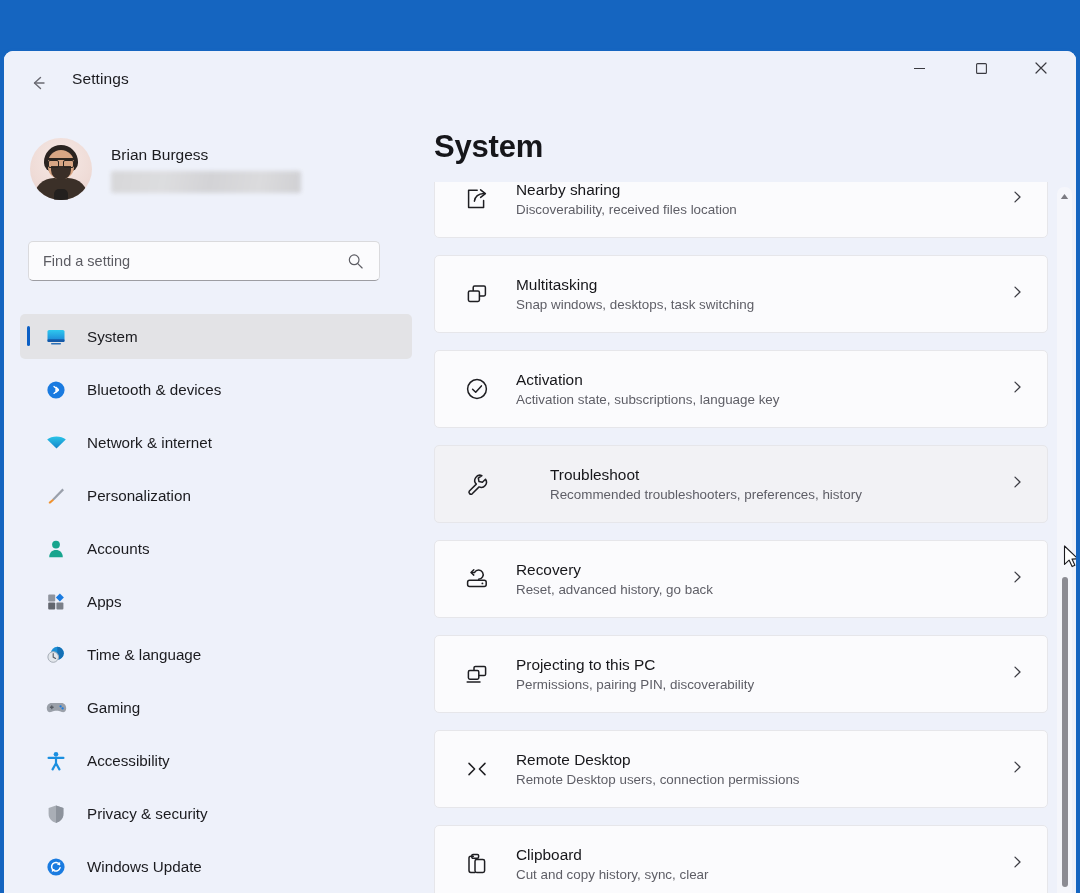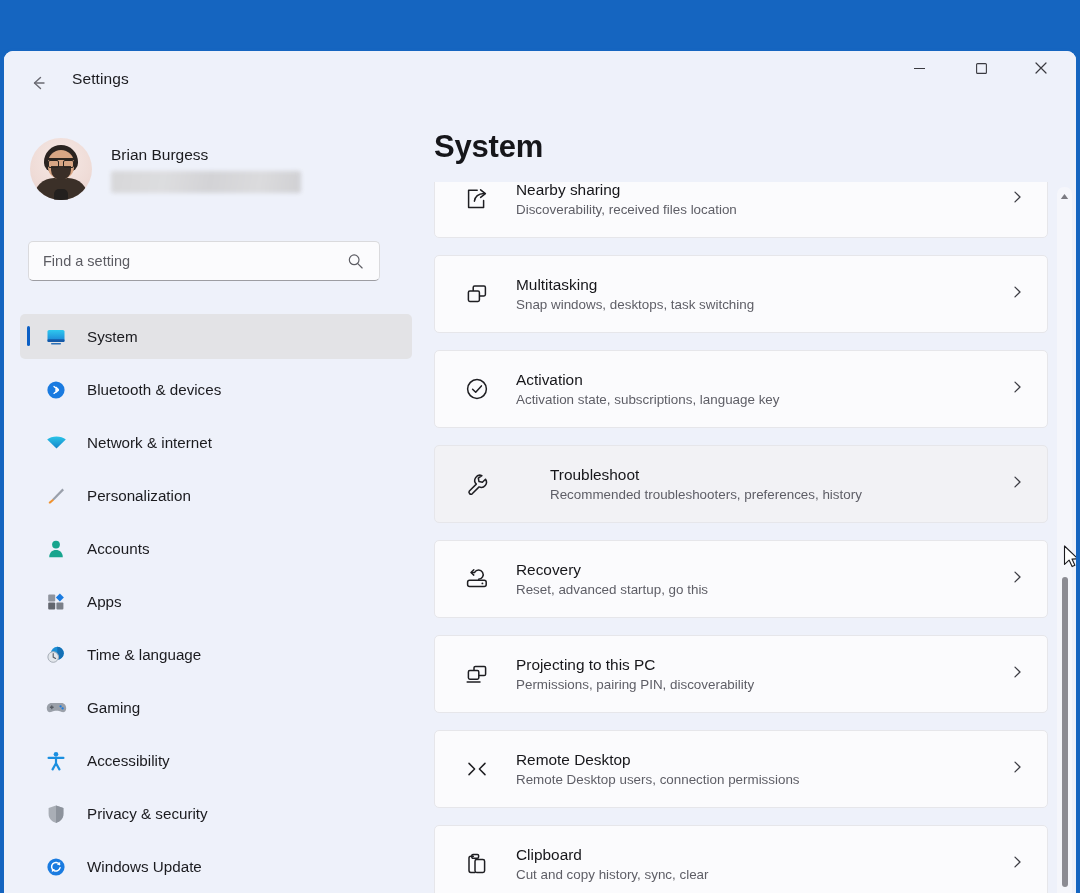--- a/index.html
+++ b/index.html
@@ -574,21 +574,21 @@
           <span class="card-icon">
             <svg width="26" height="26" viewBox="0 0 26 26" fill="none">
               <rect x="3.6" y="14.2" width="18.6" height="6.4" rx="2" stroke-width="1.5"></rect>
               <circle cx="18.4" cy="17.4" r=".95" fill="#1e1e22" stroke="none"></circle>
               <path d="M14.6 13.3 A4.6 4.6 0 1 0 10.6 6.4 L7.6 6.4" stroke-width="1.5" fill="none" stroke-linecap="round"></path>
               <path d="M9.8 3.8 L7 6.5 L9.8 9.1" stroke-width="1.5" fill="none" stroke-linecap="round" stroke-linejoin="round"></path>
             </svg>
           </span>
           <div class="card-text">
             <div class="card-title">Recovery</div>
-            <div class="card-sub">Reset, advanced startup, go this</div>
+            <div class="card-sub">Reset, advanced history, go back</div>
           </div>
           <span class="card-chev">
             <svg width="15" height="15" viewBox="0 0 15 15" fill="none">
               <path d="M5 2.6 L10 7.5 L5 12.4" stroke-width="1.3" stroke-linecap="round" stroke-linejoin="round"></path>
             </svg>
           </span>
         </div>
 
         <div class="card">
           <span class="card-icon">

